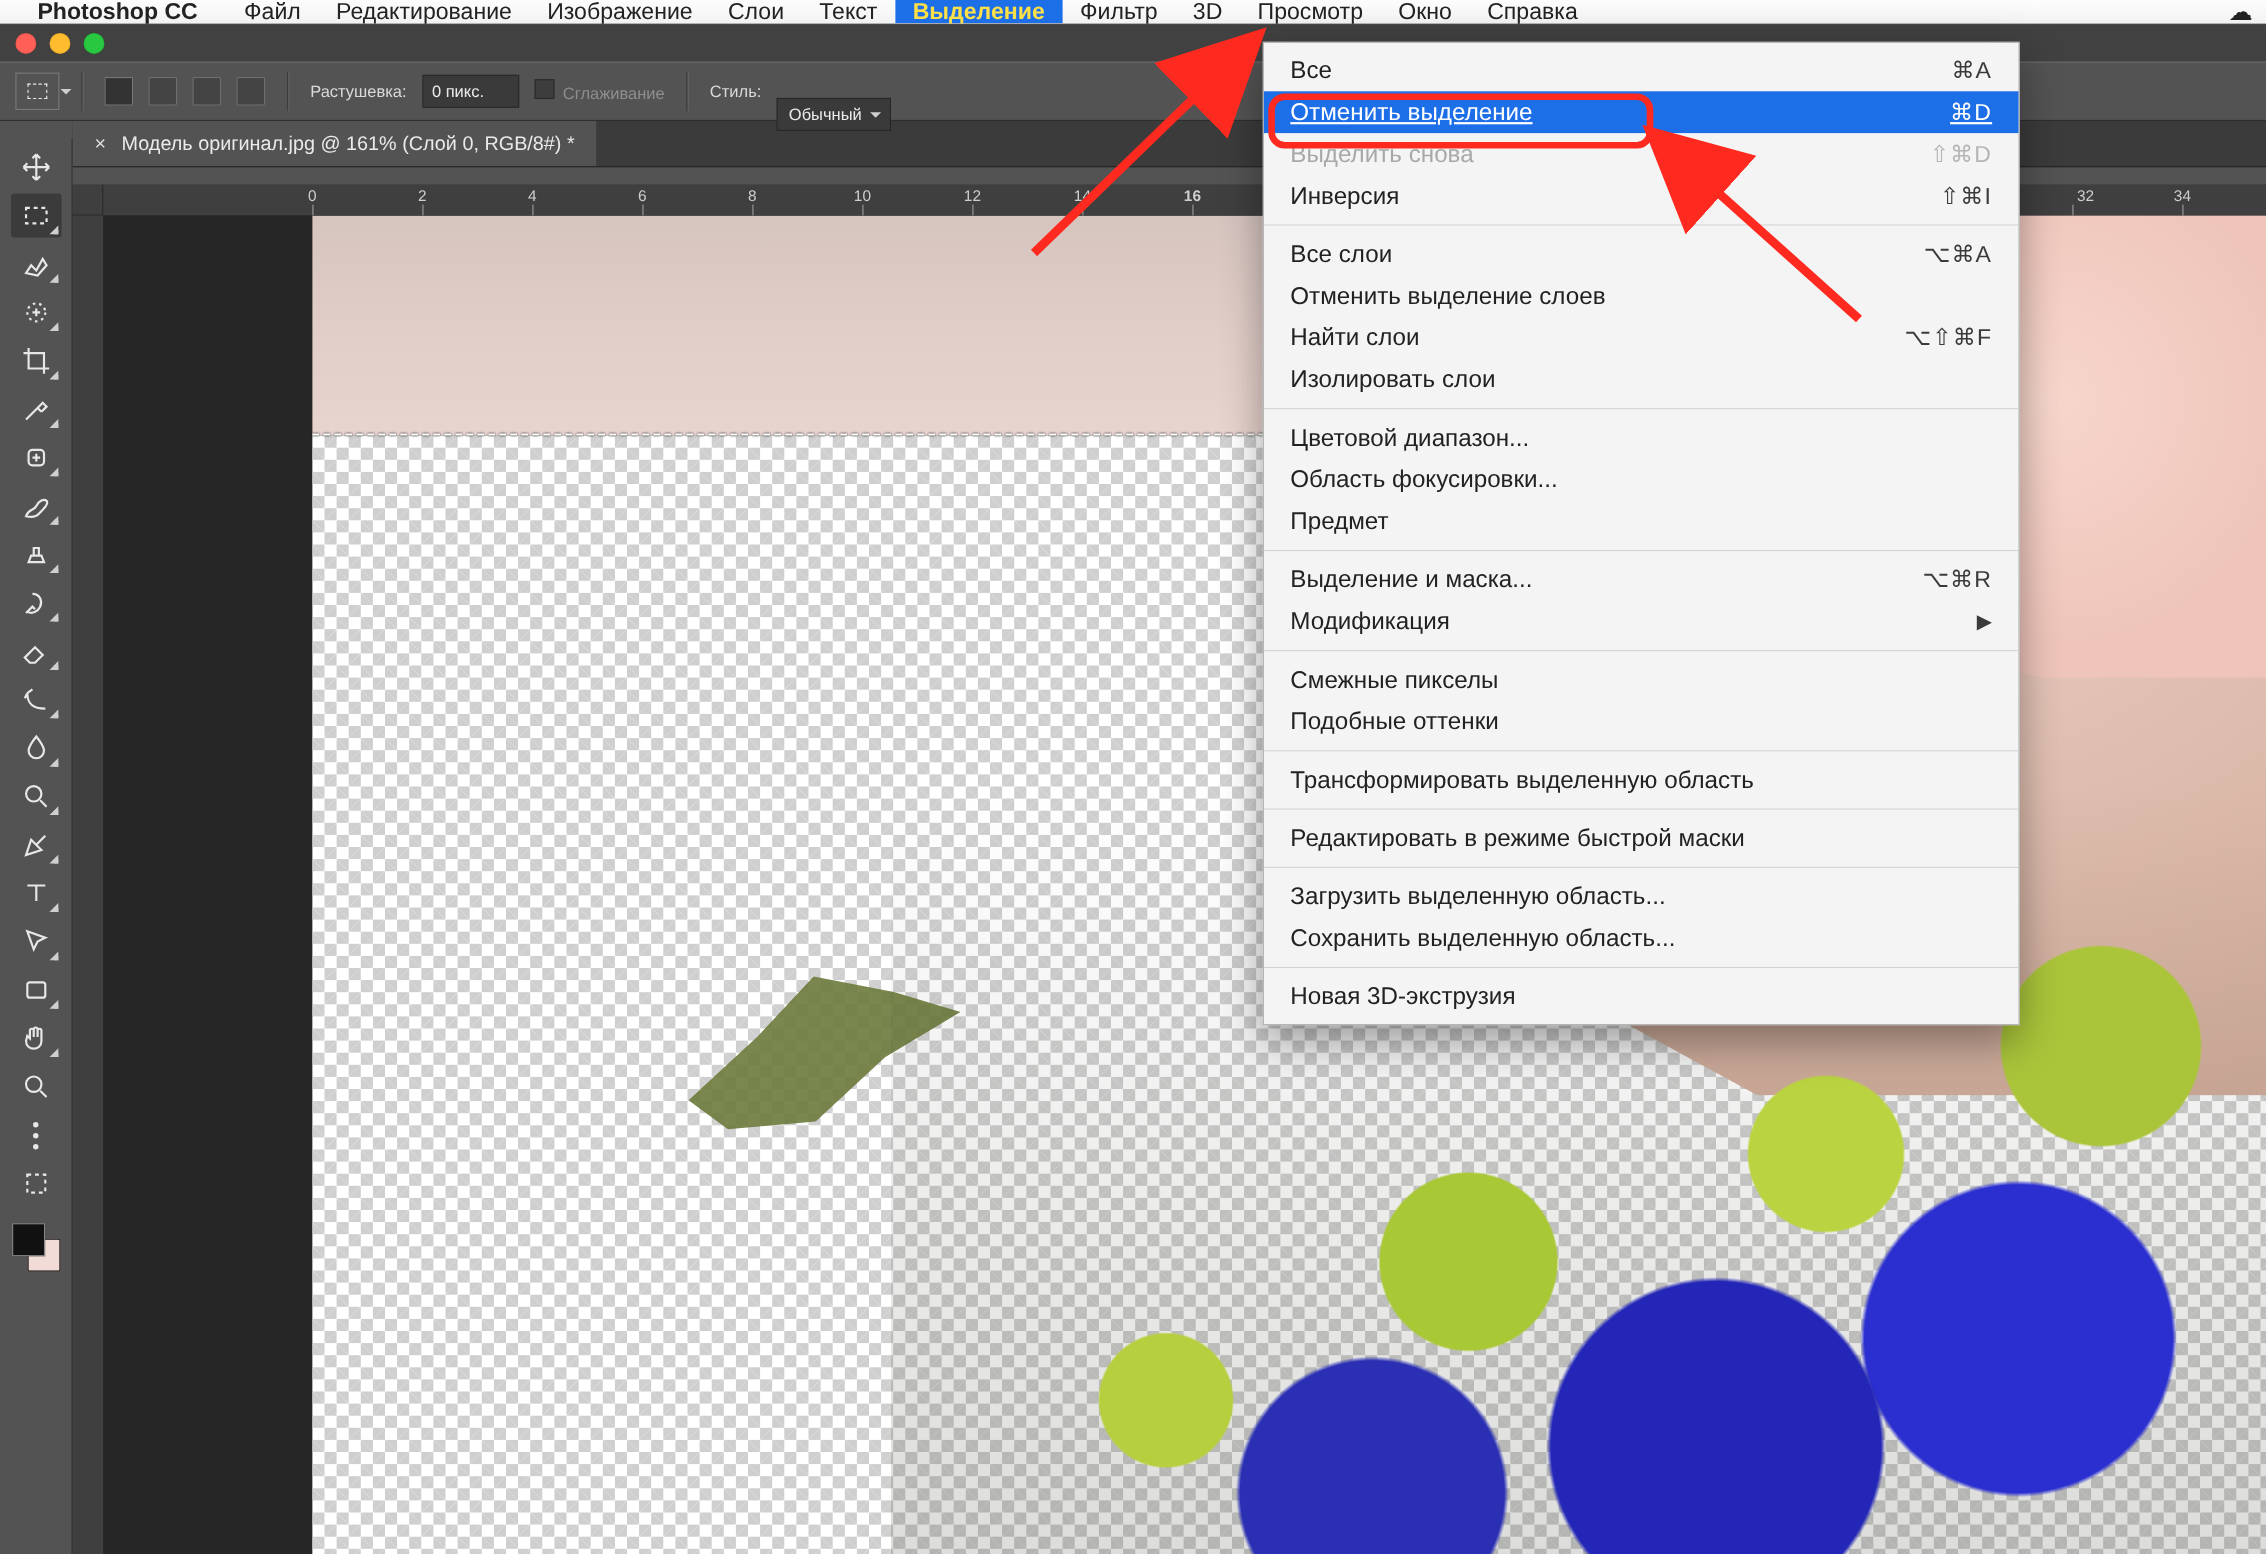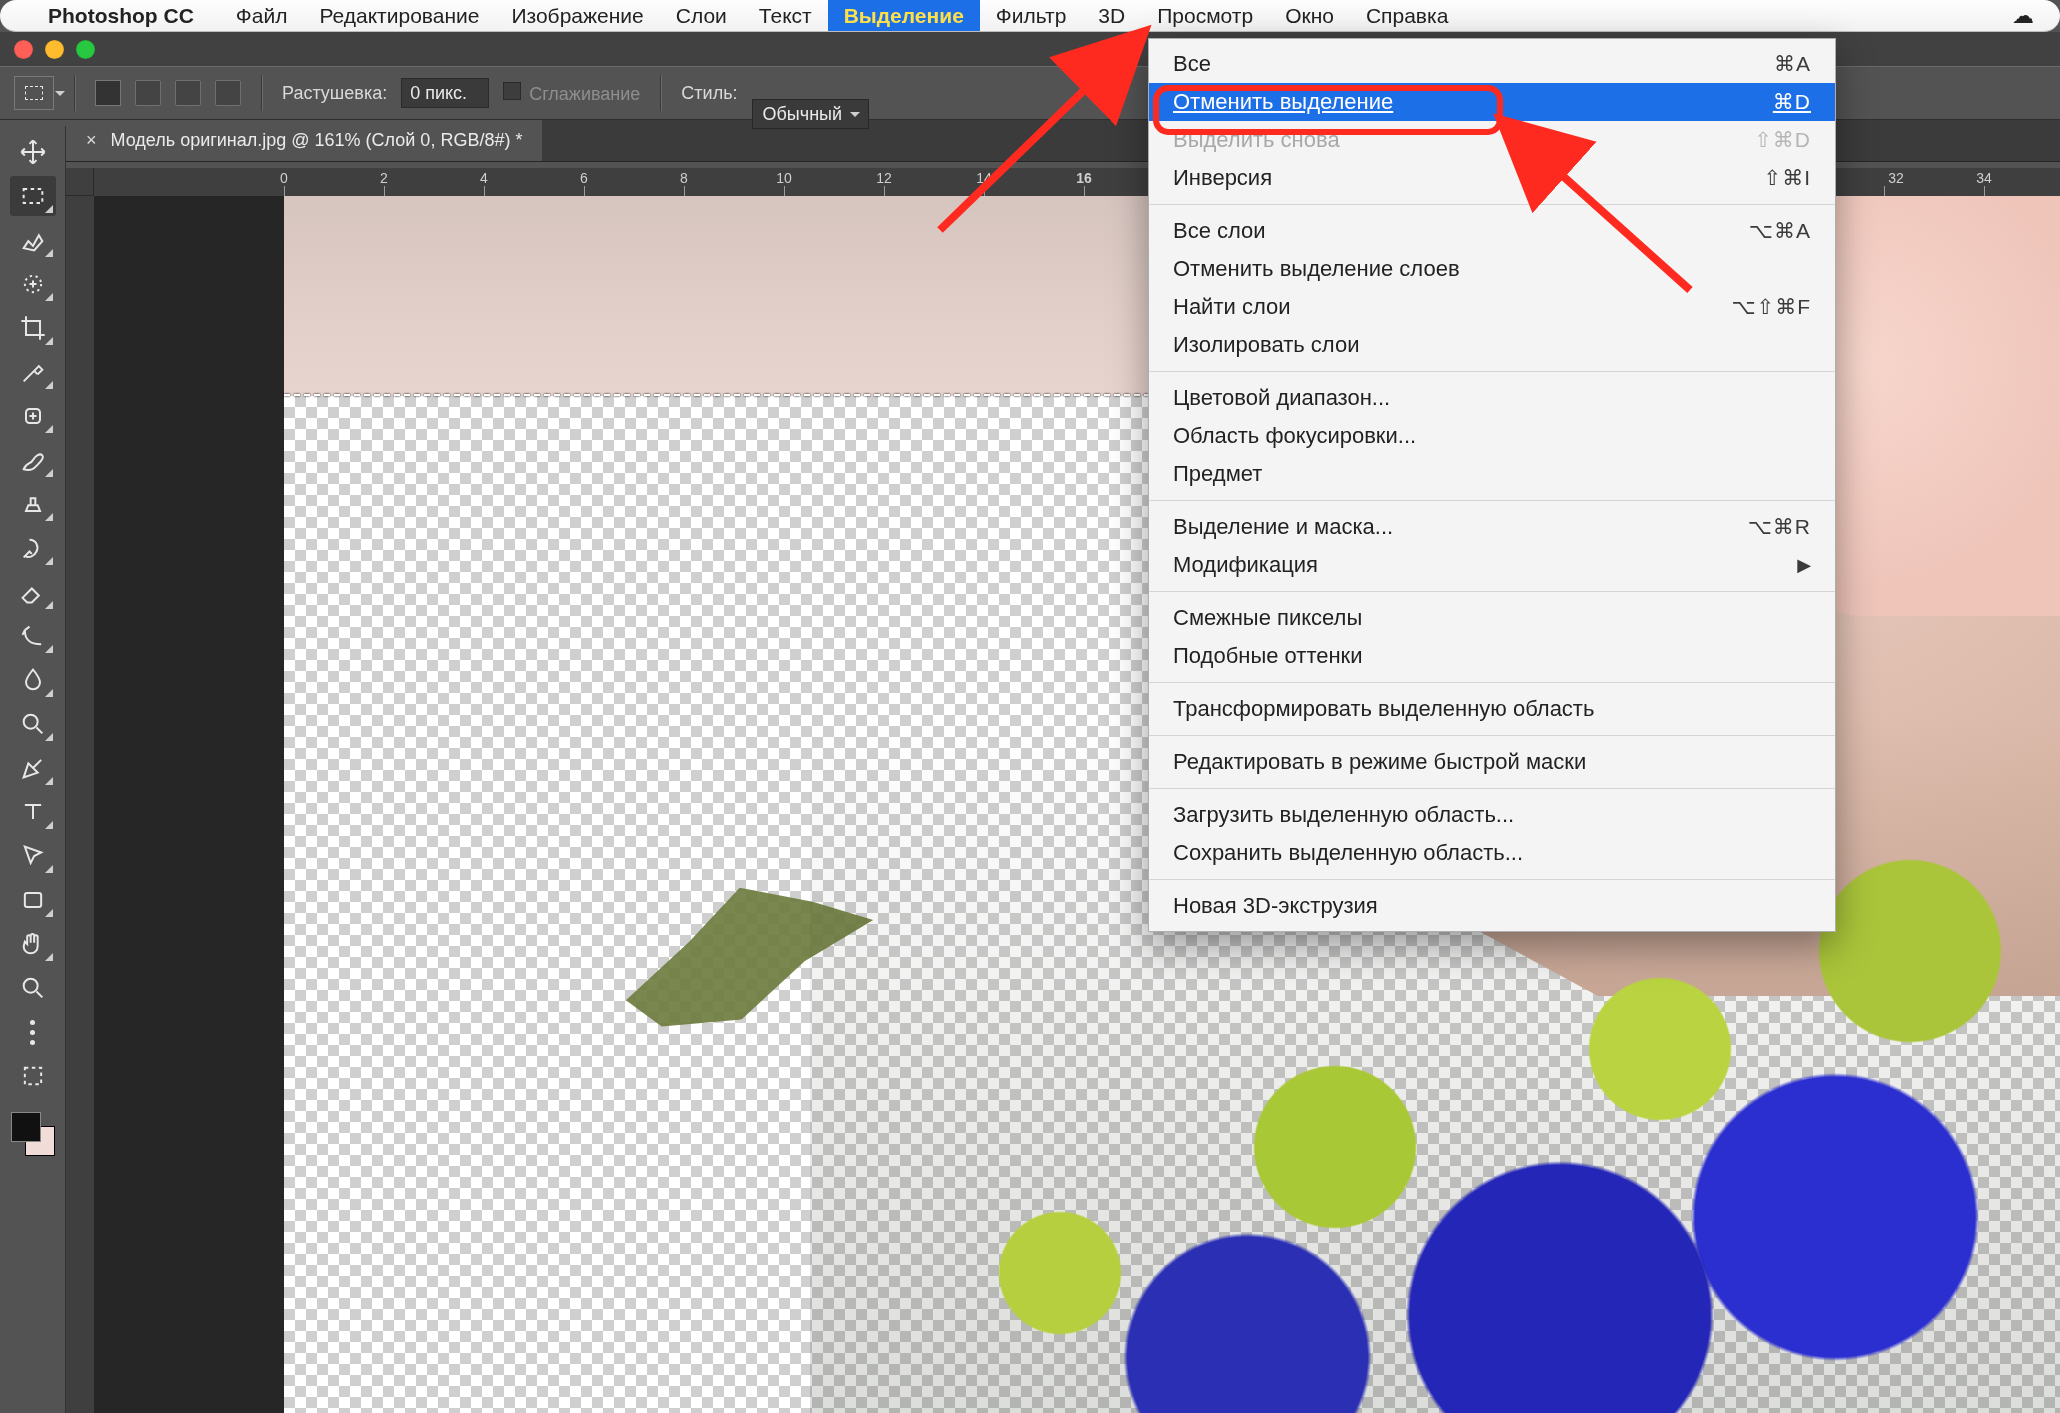--- a/index.html
+++ b/index.html
@@ -1,33 +1,33 @@
 <!DOCTYPE html>
 <html><head>
 <meta charset="utf-8">
 <style>
   * { margin: 0; padding: 0; box-sizing: border-box; font-family: -apple-system, "Helvetica Neue", Arial, sans-serif; }
   body { width: 2060px; height: 1413px; background: #535353; overflow: hidden; position: relative; }
 
   
-  .mac-menu { height: 32px; background: linear-gradient(#fdfdfd,#f2f2f2); display: flex; align-items: center; padding: 0 26px; font-size: 21px; color: #222; border-bottom: 1px solid #bdbdbd; border-radius: 17px; }
+  .mac-menu { height: 22px; background: linear-gradient(#fdfdfd,#f2f2f2); display: flex; align-items: center; padding: 0 12px; font-size: 21px; color: #222; border-bottom: 1px solid #bdbdbd; }
   .apple { font-size: 24px; margin-right: 22px; }
   .app-name { font-weight: 700; margin-right: 26px; }
   .mac-menu .mitem { padding: 0 16px; height: 100%; display: flex; align-items: center; cursor: default; }
   .mac-menu .mitem.active { background: #1d6fe8; color: #fde047; font-weight: bold; }
   .mac-menu .spacer { flex: 1; }
   .cloud { font-size: 22px; margin-left: 10px; }
 
   
   .win-chrome { height: 34px; background: #414141; display: flex; align-items: center; padding-left: 14px; }
   .traffic { width: 19px; height: 19px; border-radius: 50%; margin-right: 12px; box-shadow: inset 0 0 1px rgba(0,0,0,.4); }
   .tr-close { background: #ff5f57; } .tr-min { background: #febc2e; } .tr-max { background: #28c840; }
 
   
-  .options { height: 54px; background: #535353; border-top: 1px solid #6a6a6a; border-bottom: 1px solid #2e2e2e; display: flex; align-items: center; padding: 0 14px; color: #d9d9d9; font-size: 18px; gap: 14px; }
+  .options { height: 54px; background: #535353; border-top: 1px solid #6a6a6a; border-bottom: 1px solid #2e2e2e; display: flex; align-items: center; padding: 0 14px; color: #d9d9d9; font-size: 15px; gap: 14px; }
   .tool-preview { width: 40px; height: 34px; border: 1px solid #7a7a7a; display: flex; align-items: center; justify-content: center; position: relative; }
   .tool-preview::after { content:""; position:absolute; right:-12px; top:50%; border:5px solid transparent; border-top-color:#cfcfcf; transform:translateY(-2px); }
   .marq { width:18px; height:14px; border:1.5px dashed #e8e8e8; }
   .vsep { width: 1px; height: 36px; background: #3a3a3a; margin: 0 6px; box-shadow: 1px 0 0 #6a6a6a; }
   .fill-swatch { width: 26px; height: 26px; background: #333; border: 1px solid #777; }
   .mode-icn { width: 26px; height: 26px; background: #444; border: 1px solid #6f6f6f; border-radius: 2px; }
   .feather-box { width: 88px; height: 30px; background: #3a3a3a; border: 1px solid #2a2a2a; display:flex; align-items:center; padding:0 8px; color:#eaeaea; }
   .checkbox { width: 18px; height: 18px; background: #3d3d3d; border: 1px solid #2a2a2a; display:inline-block; margin-right:8px; }
   .dim-text { color: #8e8e8e; }
   .style-dd { height: 30px; background: #3a3a3a; border: 1px solid #272727; padding: 0 26px 0 10px; display:flex; align-items:center; color:#eaeaea; position:relative;margin-top:42px; }

